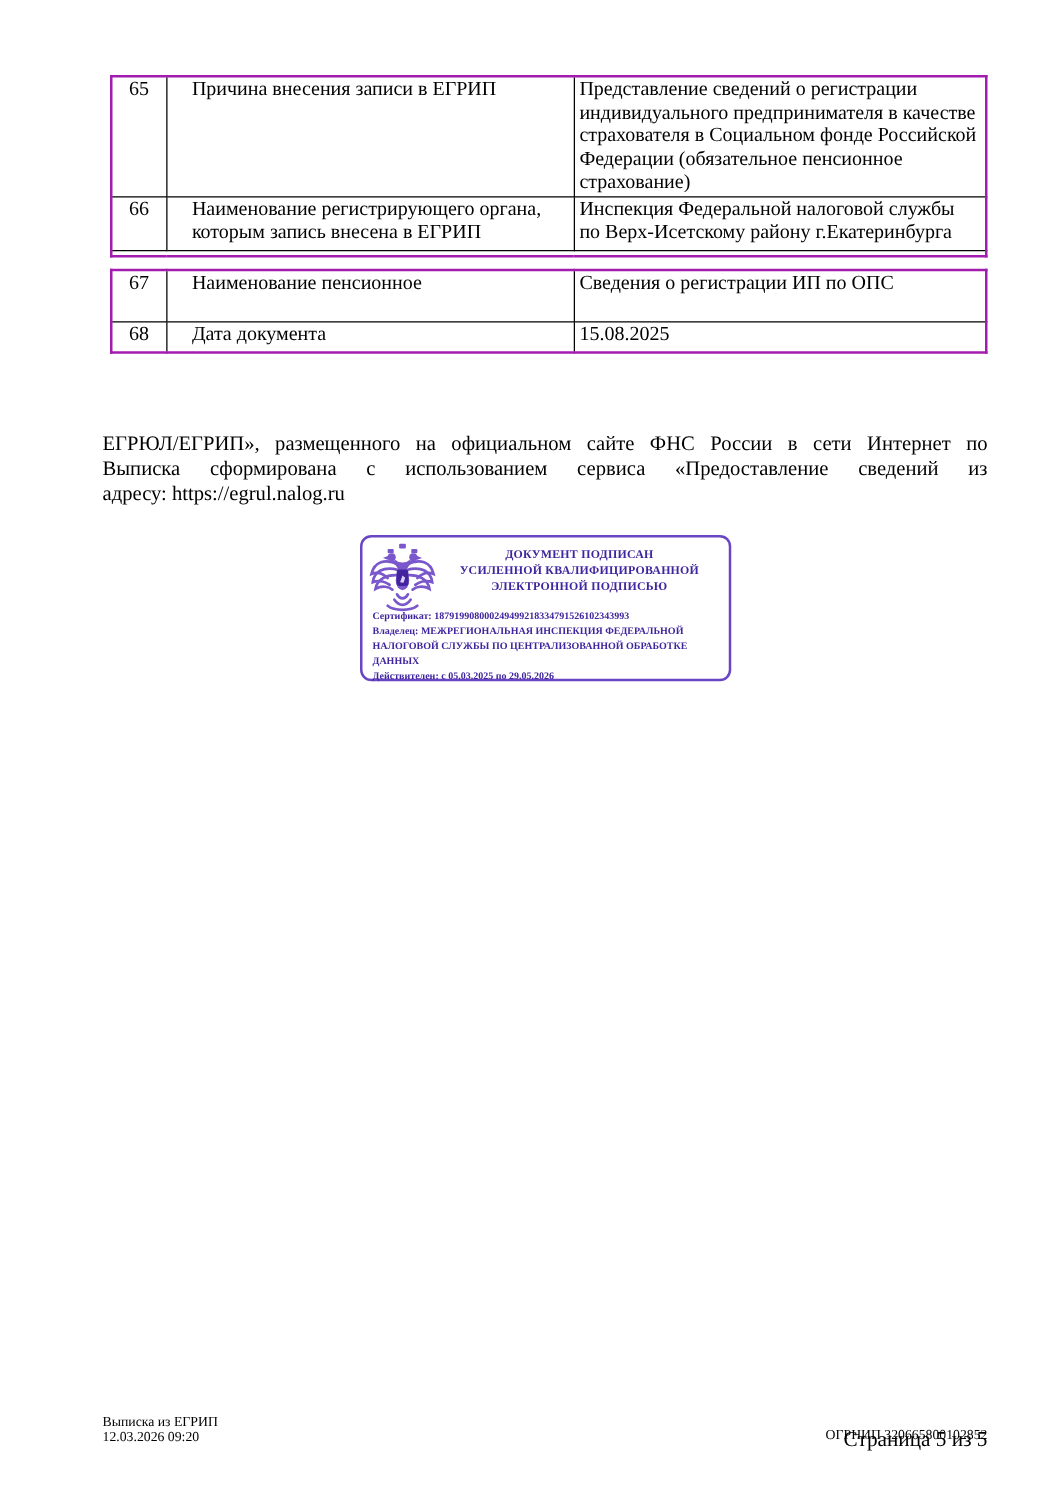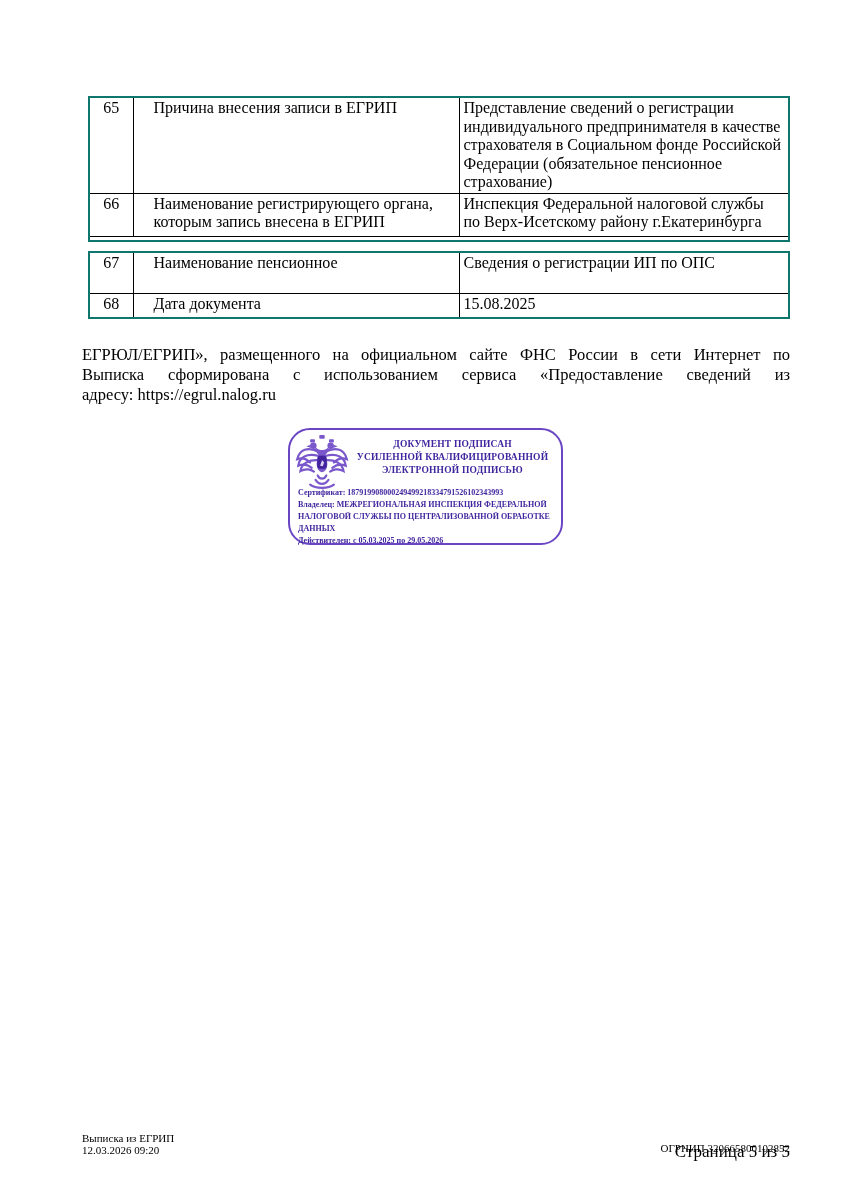--- a/index.html
+++ b/index.html
@@ -14,43 +14,43 @@
   html,body{margin:0;padding:0;background:#fff;}
   .page{
     position:relative;width:848px;height:1200px;background:var(--page-bg);
     font-family:"Liberation Serif","DejaVu Serif",serif;color:var(--ink);
     overflow:hidden;
   }
   
   .doc-table{
     position:absolute;left:88px;width:700px;
     border-collapse:collapse;table-layout:fixed;
-    border:2px solid #0f766e;
-    font-size:16px;line-height:18.5px;margin-top:36px;
+    border:2px solid #a21caf;
+    font-size:16px;line-height:18.5px;
   }
   .doc-table td{
     border:1.5px solid #000;vertical-align:top;
     padding:1px 4px 1px 20px;overflow:hidden;
   }
   .doc-table td.num{text-align:center;padding:1px 2px;}
   .doc-table td.val{padding:1px 4px 1px 4px;}
   #table1{top:60px;}
   #table2{top:215px;}
   tr.spacer td{height:5px;padding:0;}
   
   .note{
     position:absolute;left:82px;top:345px;width:708px;
     font-size:16.5px;line-height:19.8px;
   }
   .note-line{text-align:justify;text-align-last:justify;}
   .note-line.last{text-align-last:left;}
   
   .stamp{
-    position:absolute;left:288px;top:428px;width:275px;height:117px;
-    border:2px solid var(--stamp-border);border-radius:22px;background:#fff;
+    position:absolute;left:288px;top:428px;width:297px;height:117px;
+    border:2px solid var(--stamp-border);border-radius:9px;background:#fff;
   }
   .stamp-title{
     position:absolute;left:58px;right:4px;top:8px;text-align:center;
     color:var(--stamp-text);font-weight:bold;font-size:9.5px;line-height:13px;
     letter-spacing:.2px;
   }
   .stamp-info{
     position:absolute;left:8px;right:6px;top:57px;
     color:var(--stamp-text);font-weight:bold;font-size:8px;line-height:12px;
   }

